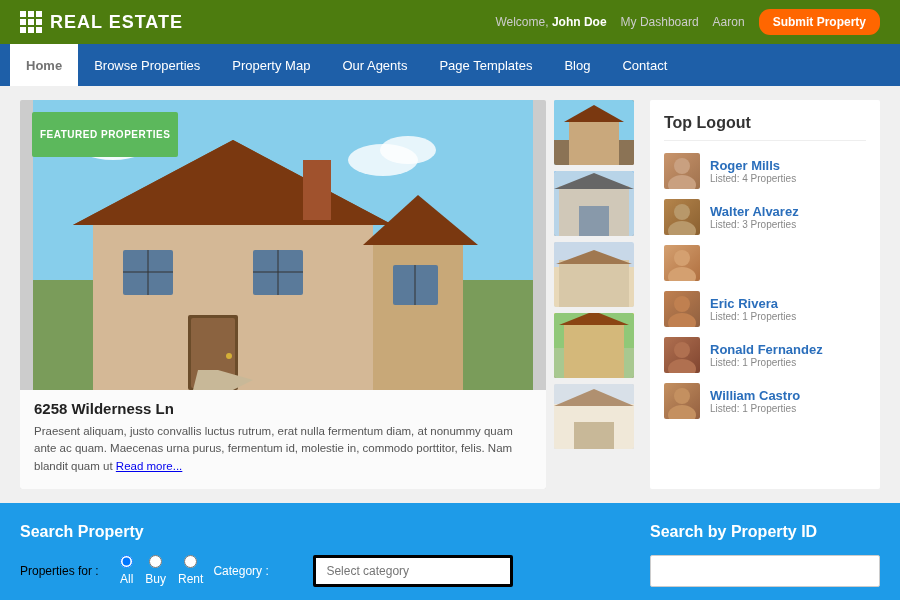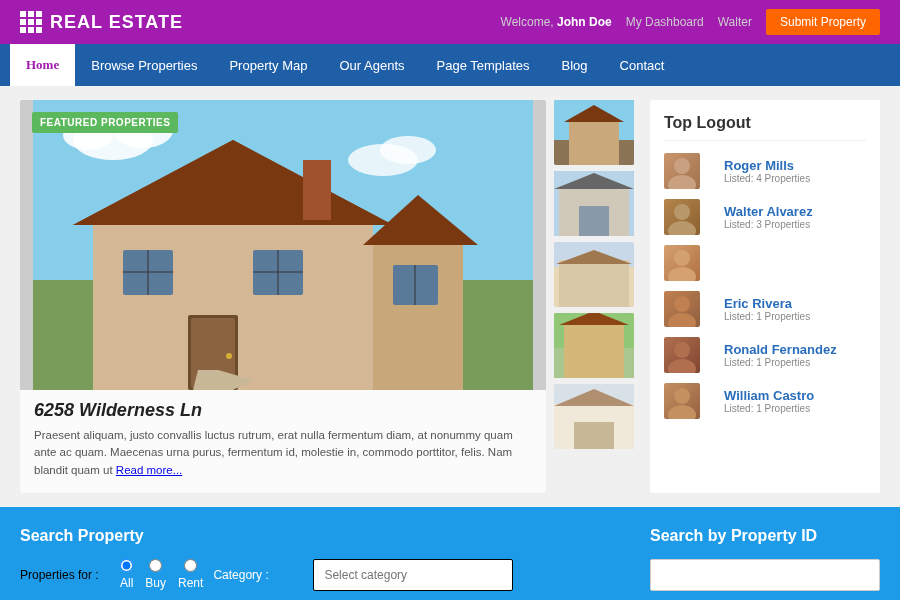--- a/index.html
+++ b/index.html
@@ -1,76 +1,76 @@
 <!DOCTYPE html>
 <html><head>
   <meta charset="utf-8">
   <style>
     * { margin: 0; padding: 0; box-sizing: border-box; }
     body { font-family: Arial, sans-serif; font-size: 13px; background: #e8e8e8; width: 900px; }
 
     
-    .header { background: #a21caf; height: 44px; display: flex; align-items: center; justify-content: space-between; padding: 0 20px; }
+    .header { background: #4d7c0f; height: 44px; display: flex; align-items: center; justify-content: space-between; padding: 0 20px; }
     .logo { display: flex; align-items: center; gap: 8px; color: white; font-size: 18px; font-weight: bold; letter-spacing: 1px; }
     .logo-icon { display: grid; grid-template-columns: repeat(3,6px); grid-template-rows: repeat(3,6px); gap: 2px; }
     .logo-icon span { background: white; display: block; width: 6px; height: 6px; }
     .header-right { display: flex; align-items: center; gap: 14px; color: #ccc; font-size: 12px; }
     .header-right .welcome { color: #ccc; }
     .header-right .welcome b { color: white; margin-top: 12px; }
     .header-right a { color: #ccc; text-decoration: none; }
-    .submit-btn { background: #f60; color: white; border: none; padding: 6px 14px; border-radius: 2px; font-size: 12px; font-weight: normal; cursor: pointer; }
+    .submit-btn { background: #f60; color: white; border: none; padding: 6px 14px; border-radius: 11px; font-size: 12px; font-weight: bold; cursor: pointer; }
 
     
     .nav { background: #1e5fa8; height: 42px; display: flex; align-items: stretch; padding: 0 10px; }
     .nav a { color: white; text-decoration: none; padding: 0 16px; display: flex; align-items: center; font-size: 13px; }
-    .nav a.active { background: white; color: #a21caf; font-weight: bold; font-family: Liberation Serif, serif; }
+    .nav a.active { background: white; color: #737373; font-weight: bold; }
 
     
     .main { background: #f0f0f0; padding: 14px 20px; display: flex; gap: 16px; }
 
     
     .featured-section { display: flex; gap: 8px; flex: 1; min-width: 0; }
     .featured-main { position: relative; flex: 1; min-width: 0; background: #ccc; border-radius: 2px; overflow: hidden; }
-    .featured-badge { position: absolute; top: 12px; left: 12px; background: #5cb85c; color: white; font-size: 10px; font-weight: bold; padding: 5px 8px; border-radius: 2px; z-index: 2; letter-spacing: 0.5px; }
+    .featured-badge { position: absolute; top: 12px; left: 12px; background: #5cb85c; color: white; font-size: 10px; font-weight: bold; padding: 17px 8px; border-radius: 2px; z-index: 2; letter-spacing: 0.5px; }
     .featured-caption { background: rgba(255,255,255,0.92); padding: 10px 14px 14px; }
-    .featured-caption h2 { font-size: 18px; color: #222; margin-bottom: 6px; font-style: italic; }
+    .featured-caption h2 { font-size: 15px; color: #222; margin-bottom: 6px; }
     .featured-caption p { font-size: 11.5px; color: #555; line-height: 1.5; }
 
     .thumbnail-col { display: flex; flex-direction: column; gap: 6px; width: 80px; }
     .thumb { width: 80px; height: 65px; background: #aaa; border-radius: 2px; overflow: hidden; flex-shrink: 0; }
     .thumb1 { background: linear-gradient(135deg, #87ceeb 50%, #8B7355 50%); }
     .thumb2 { background: linear-gradient(180deg, #2196F3 0%, #1565C0 50%, #888 50%); }
     .thumb3 { background: linear-gradient(135deg, #ccc 40%, #fff 40%); }
     .thumb4 { background: linear-gradient(180deg, #f5c518 0%, #4caf50 50%, #8B7355 70%); }
     .thumb5 { background: linear-gradient(135deg, #e0e0e0 50%, #d0d0d0 50%); }
 
     
     .agents-panel { width: 230px; background: white; border-radius: 2px; padding: 14px; flex-shrink: 0; }
     .agents-panel h3 { font-size: 16px; color: #333; margin-bottom: 12px; border-bottom: 1px solid #eee; padding-bottom: 8px; }
-    .agent-item { display: flex; align-items: center; gap: 24px; margin-bottom: 10px; }
+    .agent-item { display: flex; align-items: center; gap: 10px; margin-bottom: 10px; }
     .agent-avatar { width: 36px; height: 36px; border-radius: 2px; background: #888; flex-shrink: 0; overflow: hidden; }
     .av1 { background: linear-gradient(135deg, #c9956c 0%, #a0724e 100%); }
     .av2 { background: linear-gradient(135deg, #b5854c 0%, #8a6030 100%); }
     .av3 { background: linear-gradient(135deg, #d4a070 0%, #b07040 100%); }
     .av4 { background: linear-gradient(135deg, #c08050 0%, #906040 100%); }
     .av5 { background: linear-gradient(135deg, #b07050 0%, #804530 100%); }
     .av6 { background: linear-gradient(135deg, #c49060 0%, #946040 100%); }
     .agent-info .name { font-size: 13px; font-weight: bold; color: #2a6ebb; }
     .agent-info .listed { font-size: 10px; color: #888; }
 
     
     .search-section { background: #1e9be8; padding: 20px 20px 22px; display: flex; gap: 20px; }
     .search-left { flex: 1; }
     .search-right { width: 230px; flex-shrink: 0; }
     .search-left h3, .search-right h3 { color: white; font-size: 16px; margin-bottom: 14px; }
     .search-row { display: flex; align-items: center; gap: 10px; margin-bottom: 12px; }
     .search-row label { color: #000000; font-size: 12px; width: 90px; flex-shrink: 0; }
     .radio-group { display: flex; align-items: center; gap: 12px; }
     .radio-group label { color: white; font-size: 12px; width: auto; display: flex; align-items: center; gap: 4px; flex-direction: column; }
-    .search-input { height: 32px; border: 1px solid #000000; border-radius: 2px; padding: 0 10px; font-size: 12px; color: #555; background: white; flex: 1; }
+    .search-input { height: 32px; border: 3px solid #000000; border-radius: 2px; padding: 0 10px; font-size: 12px; color: #555; background: white; flex: 1; }
     .search-right label { color: white; font-size: 12px; display: block; margin-bottom: 6px; }
     .property-id-input { width: 100%; height: 32px; border: 1px solid #ccc; border-radius: 2px; padding: 0 10px; font-size: 12px; margin-bottom: 10px; background: white; }
 
     
     .house-svg { width: 100%; height: 290px; display: block; }
   </style>
 </head>
 <body>
 
 <div class="header">
@@ -86,21 +86,21 @@
         <span></span>
         <span></span>
     </div>
     <span>REAL ESTATE</span>
   </div>
   <div class="header-right">
     <span class="welcome">
       <span>Welcome,</span> <b>John Doe</b>
     </span>
     <a href="#">My Dashboard</a>
-    <a href="#">Walter</a>
+    <a href="#">Aaron</a>
     <button class="submit-btn">Submit Property</button>
   </div>
 </div>
 
 <nav class="nav">
   <a href="#" class="active">Home</a>
   <a href="#">Browse Properties</a>
   <a href="#">Property Map</a>
   <a href="#">Our Agents</a>
   <a href="#">Page Templates</a>

